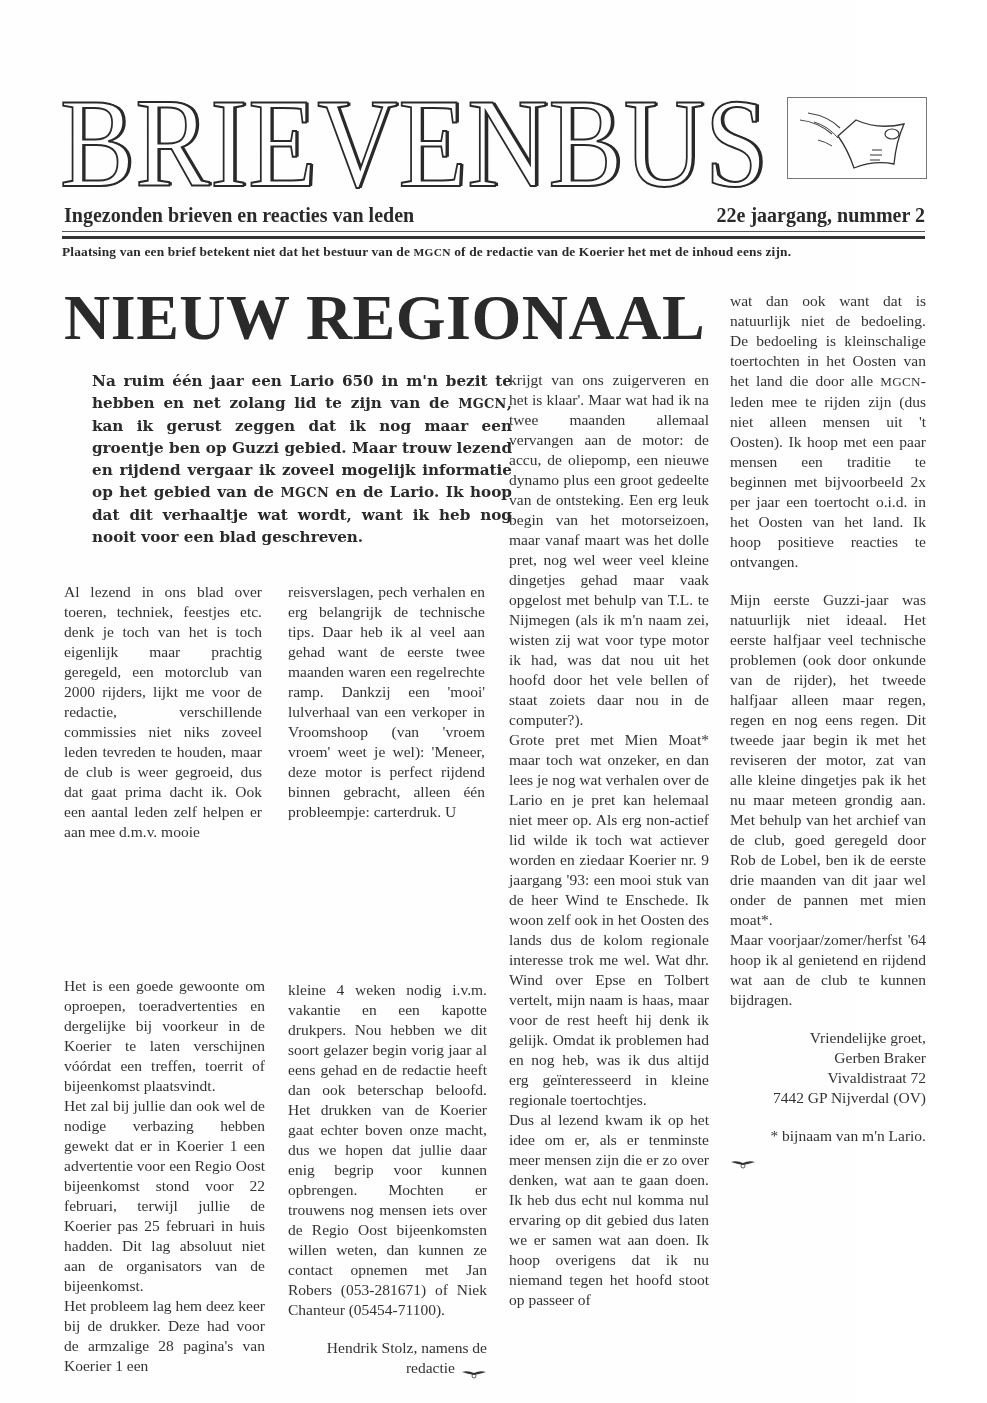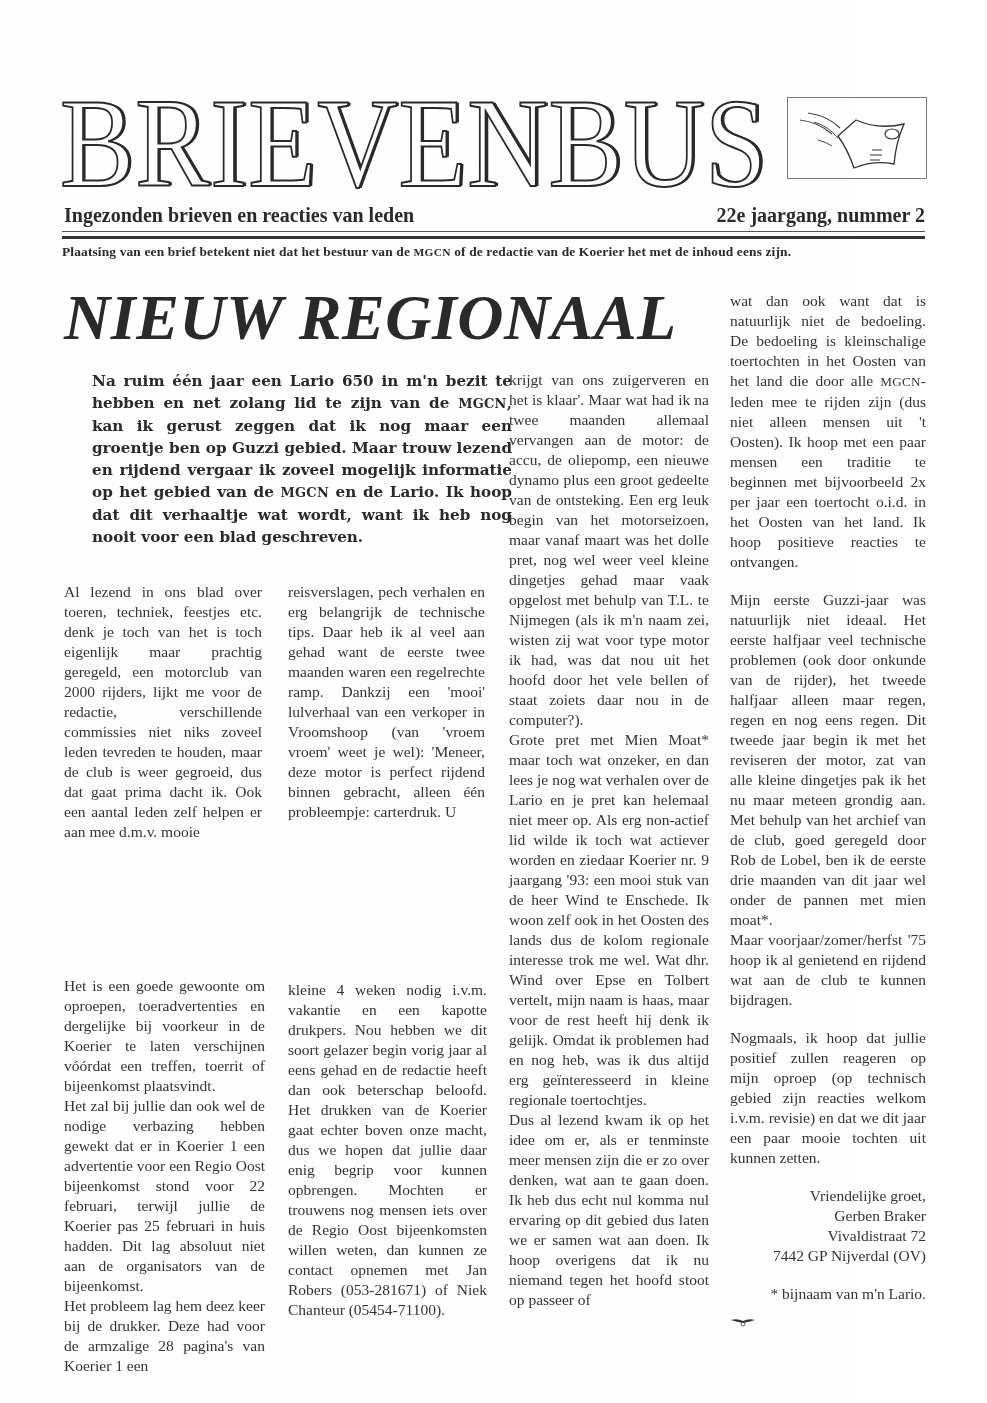--- a/index.html
+++ b/index.html
@@ -22,21 +22,21 @@
     font-family: "Liberation Serif", "DejaVu Serif", serif; font-size: 20px; font-weight: bold; color: #2a2a2a; }
   .sub-left { position: absolute; left: 0; top: 0; }
   .sub-right { position: absolute; right: 0; top: 0; text-align: center; }
   .rule-thin { position: absolute; left: 62px; top: 231px; width: 863px; height: 1px; background: #555; }
   .rule-thick { position: absolute; left: 62px; top: 236px; width: 863px; height: 3px; background: #333; }
   .note { position: absolute; left: 62px; top: 244px; width: 870px; white-space: nowrap;
     font-family: "Liberation Serif", "DejaVu Serif", serif; font-size: 13.4px; font-weight: bold; color: #2a2a2a; letter-spacing: 0.15px; }
   .sc { font-variant: small-caps; font-size: 0.85em; letter-spacing: 0.3px; }
 
   .h1 { position: absolute; left: 64px; top: 283px; white-space: nowrap;
-    font-family: "Liberation Serif", "DejaVu Serif", serif; font-weight: bold; font-size: 64px; line-height: 70px; color: #2a2a2a; letter-spacing: 0.5px; font-style: italic; }
+    font-family: "Liberation Serif", "DejaVu Serif", serif; font-weight: bold; font-size: 64px; line-height: 70px; color: #2a2a2a; letter-spacing: 0.5px; }
   .lead { position: absolute; left: 64px; top: 370px; width: 420px;
     font-family: "DejaVu Serif", "Liberation Serif", serif; font-weight: bold; font-size: 15.2px; line-height: 22px; color: #2a2a2a; text-align: justify; margin-left: 28px; }
 
   .col { position: absolute; font-family: "Liberation Serif", "DejaVu Serif", serif; font-size: 15.5px; line-height: 20px;
     color: #333; text-align: justify; }
   .col p { margin: 0; }
   .col p.gap { margin-top: 18px; }
   .c1 { left: 64px; top: 582px; width: 198px; }
   .c2 { left: 288px; top: 582px; width: 197px; }
   .c3 { left: 509px; top: 370px; width: 200px; }
@@ -92,22 +92,21 @@
     <p>reisverslagen, pech verhalen en erg belangrijk de technische tips. Daar heb ik al veel aan gehad want de eerste twee maanden waren een regelrechte ramp. Dankzij een 'mooi' lulverhaal van een verkoper in Vroomshoop (van 'vroem vroem' weet je wel): 'Meneer, deze motor is perfect rijdend binnen gebracht, alleen één probleempje: carterdruk. U</p>
   </div>
   <div class="col c3">
     <p>krijgt van ons zuigerveren en het is klaar'. Maar wat had ik na twee maanden allemaal vervangen aan de motor: de accu, de oliepomp, een nieuwe dynamo plus een groot gedeelte van de ontsteking. Een erg leuk begin van het motorseizoen, maar vanaf maart was het dolle pret, nog wel weer veel kleine dingetjes gehad maar vaak opgelost met behulp van T.L. te Nijmegen (als ik m'n naam zei, wisten zij wat voor type motor ik had, was dat nou uit het hoofd door het vele bellen of staat zoiets daar nou in de computer?).</p>
     <p>Grote pret met Mien Moat* maar toch wat onzeker, en dan lees je nog wat verhalen over de Lario en je pret kan helemaal niet meer op. Als erg non-actief lid wilde ik toch wat actiever worden en ziedaar Koerier nr. 9 jaargang '93: een mooi stuk van de heer Wind te Enschede. Ik woon zelf ook in het Oosten des lands dus de kolom regionale interesse trok me wel. Wat dhr. Wind over Epse en Tolbert vertelt, mijn naam is haas, maar voor de rest heeft hij denk ik gelijk. Omdat ik problemen had en nog heb, was ik dus altijd erg geïnteresseerd in kleine regionale toertochtjes.</p>
     <p>Dus al lezend kwam ik op het idee om er, als er tenminste meer mensen zijn die er zo over denken, wat aan te gaan doen. Ik heb dus echt nul komma nul ervaring op dit gebied dus laten we er samen wat aan doen. Ik hoop overigens dat ik nu niemand tegen het hoofd stoot op passeer of</p>
   </div>
   <div class="col c4">
     <p><span>wat dan ook want dat is natuurlijk niet de bedoeling. De bedoeling is kleinschalige toertochten in het Oosten van het land die door alle </span><span class="sc">MGCN</span><span>-leden mee te rijden zijn (dus niet alleen mensen uit 't Oosten). Ik hoop met een paar mensen een traditie te beginnen met bijvoorbeeld 2x per jaar een toertocht o.i.d. in het Oosten van het land. Ik hoop positieve reacties te ontvangen.</span></p>
     <p class="gap">Mijn eerste Guzzi-jaar was natuurlijk niet ideaal. Het eerste halfjaar veel technische problemen (ook door onkunde van de rijder), het tweede halfjaar alleen maar regen, regen en nog eens regen. Dit tweede jaar begin ik met het reviseren der motor, zat van alle kleine dingetjes pak ik het nu maar meteen grondig aan. Met behulp van het archief van de club, goed geregeld door Rob de Lobel, ben ik de eerste drie maanden van dit jaar wel onder de pannen met mien moat*.</p>
-    <p>Maar voorjaar/zomer/herfst '75 hoop ik al genietend en rijdend wat aan de club te kunnen bijdragen.</p>
-    <p class="gap">Nogmaals, ik hoop dat jullie positief zullen reageren op mijn oproep (op technisch gebied zijn reacties welkom i.v.m. revisie) en dat we dit jaar een paar mooie tochten uit kunnen zetten.</p>
+    <p>Maar voorjaar/zomer/herfst '64 hoop ik al genietend en rijdend wat aan de club te kunnen bijdragen.</p>
     <p class="gap sig">
       <span>Vriendelijke groet,</span><br>
       <span>Gerben Braker</span><br>
       <span>Vivaldistraat 72</span><br>
       <span>7442 GP Nijverdal (OV)</span>
     </p>
     <p class="gap sig">* bijnaam van m'n Lario.</p>
     <span class="emblem-block">
       <svg viewBox="0 0 26 10">
           <path d="M1 3 Q7 1 13 4 Q19 1 25 3 Q19 5 13 6 Q7 5 1 3 Z" fill="#333"></path>
@@ -117,15 +116,19 @@
   </div>
 
 
   <div class="col c5">
     <p>Het is een goede gewoonte om oproepen, toeradvertenties en dergelijke bij voorkeur in de Koerier te laten verschijnen vóórdat een treffen, toerrit of bijeenkomst plaatsvindt.</p>
     <p>Het zal bij jullie dan ook wel de nodige verbazing hebben gewekt dat er in Koerier 1 een advertentie voor een Regio Oost bijeenkomst stond voor 22 februari, terwijl jullie de Koerier pas 25 februari in huis hadden. Dit lag absoluut niet aan de organisators van de bijeenkomst.</p>
     <p>Het probleem lag hem deez keer bij de drukker. Deze had voor de armzalige 28 pagina's van Koerier 1 een</p>
   </div>
   <div class="col c6">
     <p>kleine 4 weken nodig i.v.m. vakantie en een kapotte drukpers. Nou hebben we dit soort gelazer begin vorig jaar al eens gehad en de redactie heeft dan ook beterschap beloofd. Het drukken van de Koerier gaat echter boven onze macht, dus we hopen dat jullie daar enig begrip voor kunnen opbrengen. Mochten er trouwens nog mensen iets over de Regio Oost bijeenkomsten willen weten, dan kunnen ze contact opnemen met Jan Robers (053-281671) of Niek Chanteur (05454-71100).</p>
+    <p class="gap sig"><span>Hendrik Stolz, namens de redactie</span><span class="emblem"><svg viewBox="0 0 26 10">
+            <path d="M1 3 Q7 1 13 4 Q19 1 25 3 Q19 5 13 6 Q7 5 1 3 Z" fill="#333"></path>
+            <circle cx="13" cy="7" r="2" fill="none" stroke="#333" stroke-width="0.8"></circle>
+          </svg></span></p>
   </div>
 
 </div>
 
 </body></html>

